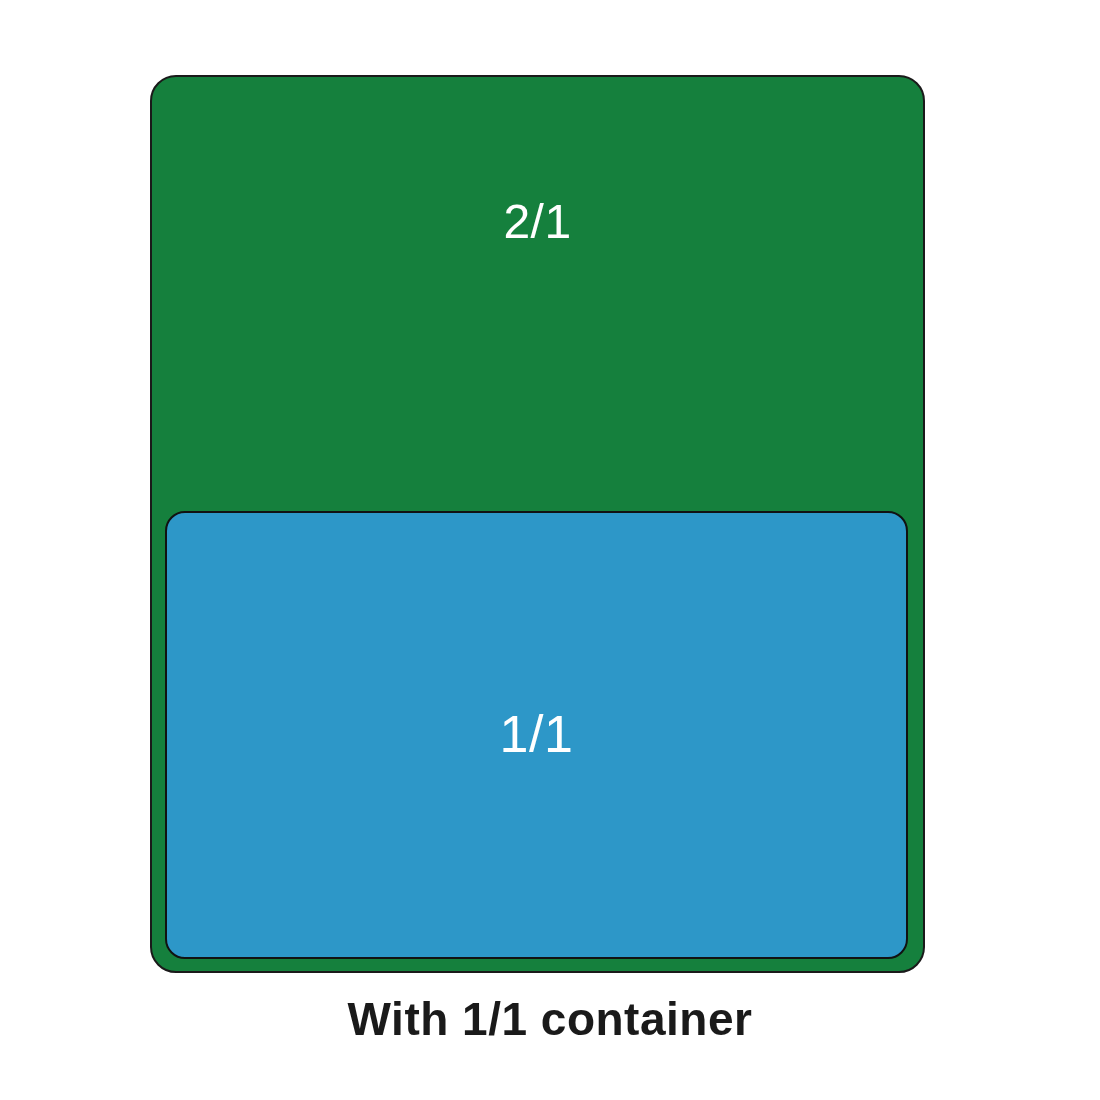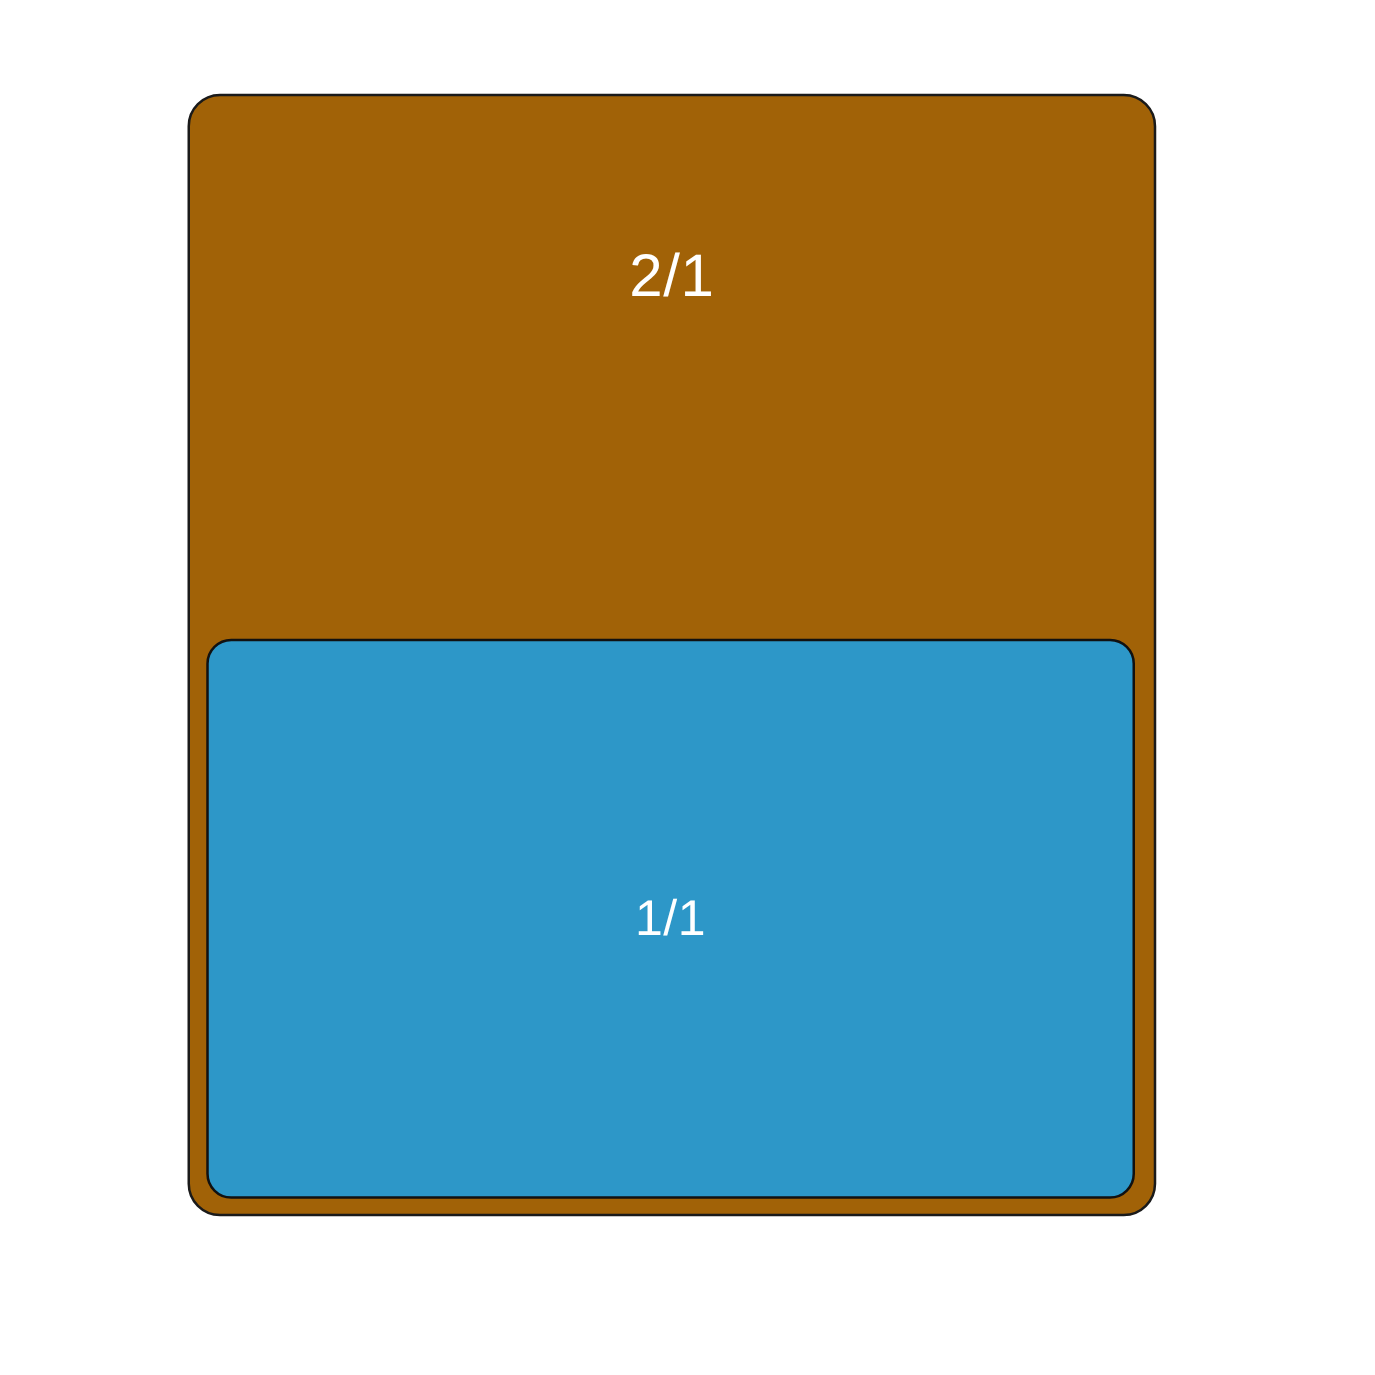--- a/index.html
+++ b/index.html
@@ -17,21 +17,21 @@
     background: #ffffff;
     overflow: hidden;
   }
   
   .outer-pan {
     position: absolute;
     left: 150px;
     top: 75px;
     width: 775px;
     height: 898px;
-    background: #a16207;
+    background: #15803d;
     border: 2px solid #1a1a1a;
     border-radius: 26px;
     box-sizing: border-box;
   }
   
   .outer-pan-label {
     position: absolute;
     left: 0;
     top: 110px;
     width: 100%;
@@ -53,21 +53,21 @@
     border: 2px solid #111111;
     border-radius: 20px;
     box-sizing: border-box;
     display: flex;
     align-items: center;
     justify-content: center;
   }
   .inner-pan-label {
     text-align: right;
     color: #ffffff;
-    font-size: 40px;
+    font-size: 52px;
     line-height: 1.45;
     font-weight: 400;
     letter-spacing: 0.5px;
   }
   .caption {
     position: absolute;
     left: 0;
     top: 992px;
     width: 1100px;
     text-align: center;
@@ -89,14 +89,15 @@
     </div>
 
     <div class="inner-pan">
       <div class="inner-pan-label">
         <div>1/1</div>
       </div>
     </div>
 
   </div>
 
+  <div class="caption">With 1/1 container</div>
 
 </div>
 
 </body></html>

